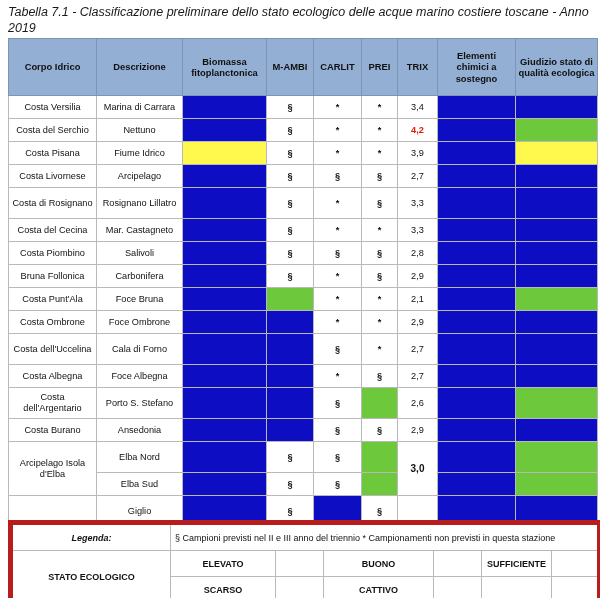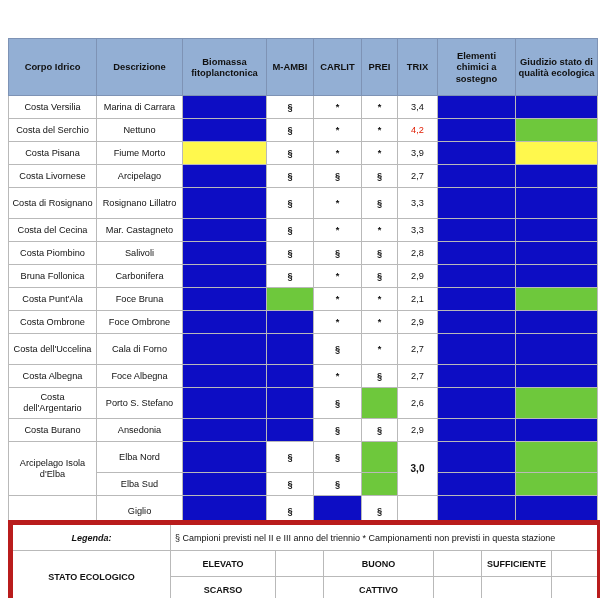--- a/index.html
+++ b/index.html
@@ -39,21 +39,21 @@
     font-weight:bold;
     font-size:9.4px;
     line-height:11.5px;
     border:1px solid #7e93b5;
     height:56px;
   }
   td.name,td.desc{font-size:9.3px;}
   td.sym{font-size:10px;font-weight:bold;}
   td.star{font-size:11px;font-weight:bold;line-height:8px;}
   td.trix{font-size:9.6px;}
-  td.trix.red{color:#e01b00;font-weight:normal;margin-top:20px;}
+  td.trix.red{color:#e01b00;font-weight:bold;margin-top:20px;}
   td.trix.big{font-weight:bold;font-size:10px;}
 
   
   .f-blue{background:#0d0dc4 !important;}
   .f-green{background:#6ec83c !important;}
   .f-yellow{background:#fff84d !important;}
 
   
   tr.r1 td{height:22px;}
   tr.r2 td{height:30px;}
@@ -82,20 +82,21 @@
   .sw-yellow{background:#fff84d;}
   .sw-orange{background:#e89a2c;}
   .sw-red{background:#e03b35;}
   td.leg-blank{background:#ffffff;}
 </style>
 </head>
 <body>
 
 <div class="page">
 
+  <div class="caption">Tabella 7.1 - Classificazione preliminare dello stato ecologico delle acque marino costiere toscane - Anno 2019</div>
 
   <div class="tbl-wrap">
     <table class="main">
       <colgroup>
         <col style="width:88px">
           <col style="width:86px">
           <col style="width:84px">
         <col style="width:47px">
           <col style="width:48px">
           <col style="width:36px">
@@ -134,21 +135,21 @@
             <td class=" f-blue"></td>
             <td class="sym">§</td>
             <td class="star">*</td>
             <td class="star">*</td>
             <td class="trix red">4,2</td>
             <td class=" f-blue"></td>
             <td class=" f-green"></td>
           </tr>
           <tr class="r1">
             <td class="name">Costa Pisana</td>
-            <td class="desc">Fiume Morto</td>
+            <td class="desc">Fiume Idrico</td>
             <td class=" f-yellow"></td>
             <td class="sym">§</td>
             <td class="star">*</td>
             <td class="star">*</td>
             <td class="trix">3,9</td>
             <td class=" f-blue"></td>
             <td class=" f-yellow"></td>
           </tr>
           <tr class="r1">
             <td class="name">Costa Livornese</td>

